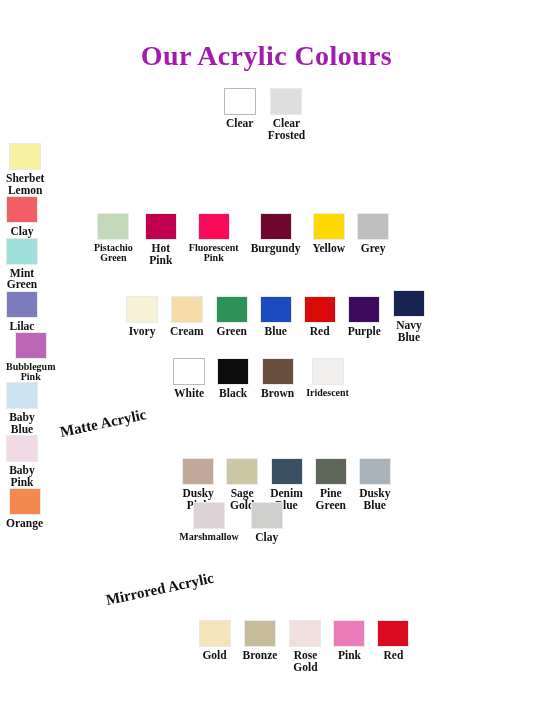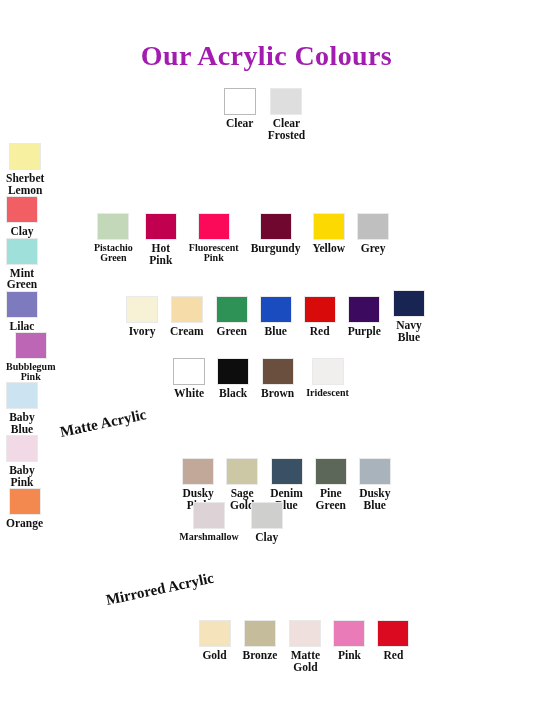--- a/index.html
+++ b/index.html
@@ -266,21 +266,21 @@
       <div class="swatch-cell">
         <div class="chip" style="background: rgb(245, 227, 188);"></div>
         <div class="label">Gold</div>
       </div>
       <div class="swatch-cell">
         <div class="chip" style="background: rgb(197, 188, 155);"></div>
         <div class="label">Bronze</div>
       </div>
       <div class="swatch-cell">
         <div class="chip" style="background: rgb(240, 224, 221);"></div>
-        <div class="label">Matte
+        <div class="label">Rose
 Gold</div>
       </div>
       <div class="swatch-cell">
         <div class="chip" style="background: rgb(232, 123, 184);"></div>
         <div class="label">Pink</div>
       </div>
       <div class="swatch-cell">
         <div class="chip" style="background: rgb(219, 10, 32);"></div>
         <div class="label">Red</div>
       </div>

